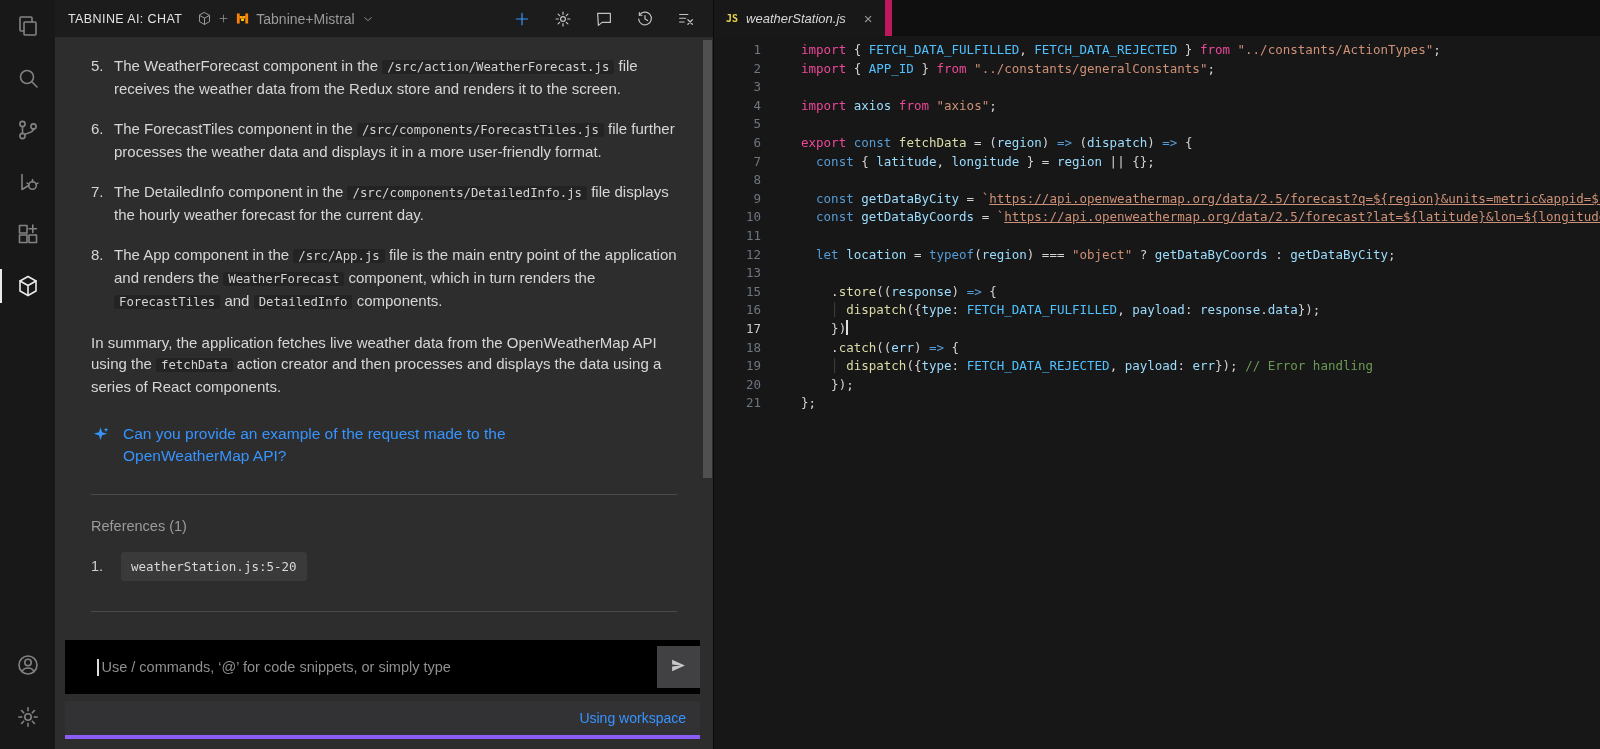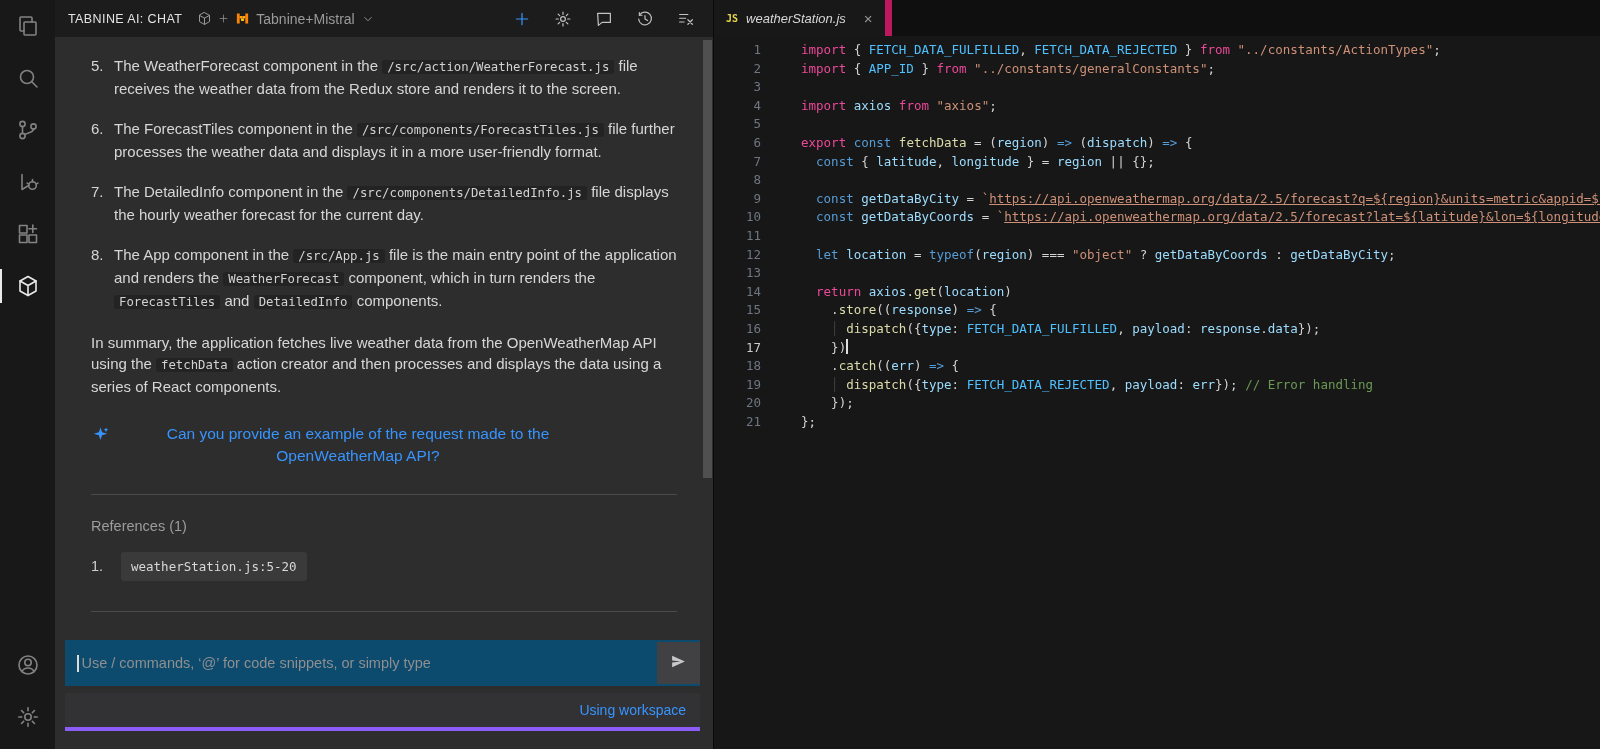--- a/index.html
+++ b/index.html
@@ -40,38 +40,38 @@
 
   .chat-body { flex:1; overflow:hidden; padding:18px 36px 0 36px;
                color:#d6d6d6; font-size:15px; line-height:21px; }
   .list-item { display:flex; margin-bottom:19px; }
   .li-num { width:23px; flex:none; color:#d6d6d6; }
   .li-text { flex:1; }
   .inline-code { background:#232323; border-radius:3px; padding:0 5px;
                  font-family:"DejaVu Sans Mono", monospace; font-size:12.3px;
                  color:#d2d2d2; white-space:nowrap; }
   .summary { margin-top:2px; }
-  .followup { display:flex; gap:13px; margin-top:26px; color:#3794ff; cursor:pointer;text-align:center; }
+  .followup { display:flex; gap:13px; margin-top:26px; color:#3794ff; cursor:pointer; }
   .fu-icon { width:19px; height:19px; flex:none; margin-top:2px; display:flex; }
   .fu-icon svg { width:19px; height:19px; }
   .fu-text { font-size:15.5px; line-height:22px; max-width:470px; }
   .divider { border-top:1px solid #4a4a4a; margin-top:27px; }
   .refs-title { color:#9c9c9c; font-size:14.5px; margin-top:21px; }
   .ref-row { display:flex; align-items:center; margin-top:15px; }
   .ref-num { width:30px; flex:none; color:#cfcfcf; font-size:14.5px; }
   .ref-chip { background:#3a3a3a; padding:4px 10px; border-radius:3px;
               font-family:"DejaVu Sans Mono", monospace; font-size:12.5px;
               color:#d8d8d8; cursor:pointer; }
   .divider2 { margin-top:30px; }
 
   .chat-scrollbar { position:absolute; right:1px; top:40px; width:9px; height:438px;
                     background:rgba(125,125,125,.45); cursor:grab; }
 
   .chat-bottom { height:109px; flex:none; padding:0 13px 0 10px; }
-  .input-row { height:46px; background:#0c4a6e; display:flex; align-items:center; }
+  .input-row { height:54px; background:#000000; display:flex; align-items:center;padding-left:20px; }
   .caret { width:1.5px; height:17px; background:#dcdcdc; margin-left:12px; flex:none; }
   .chat-input { flex:1; background:transparent; border:none; outline:none; color:#cfcfcf;
                 font-size:14.5px; padding-left:3px; font-family:"Liberation Sans", sans-serif; }
   .chat-input::placeholder { color:#8f8f8f; opacity:1; }
   .send-btn { width:43px; height:42px; background:#414144; border:none; display:flex;
               align-items:center; justify-content:center; color:#c8c8c8;
               cursor:pointer; margin-left:5px; flex:none; }
   .send-btn svg { width:17px; height:17px; }
   .workspace-row { height:38px; background:#323235; margin-top:7px; display:flex;
                    align-items:center; justify-content:flex-end; padding-right:14px;
@@ -310,21 +310,20 @@
         <div class="code-line"><span class="gutter">4</span><span class="line-content"><span class="tk-k">import</span><span class="tk-p"> </span><span class="tk-v">axios</span><span class="tk-p"> </span><span class="tk-k">from</span><span class="tk-p"> </span><span class="tk-s">"axios"</span><span class="tk-p">;</span></span></div>
         <div class="code-line"><span class="gutter">5</span><span class="line-content"></span></div>
         <div class="code-line"><span class="gutter">6</span><span class="line-content"><span class="tk-k">export</span><span class="tk-p"> </span><span class="tk-d">const</span><span class="tk-p"> </span><span class="tk-f">fetchData</span><span class="tk-p"> = (</span><span class="tk-v">region</span><span class="tk-p">) </span><span class="tk-d">=&gt;</span><span class="tk-p"> (</span><span class="tk-v">dispatch</span><span class="tk-p">) </span><span class="tk-d">=&gt;</span><span class="tk-p"> {</span></span></div>
         <div class="code-line"><span class="gutter">7</span><span class="line-content"><span class="tk-p">  </span><span class="tk-d">const</span><span class="tk-p"> { </span><span class="tk-v">latitude</span><span class="tk-p">, </span><span class="tk-v">longitude</span><span class="tk-p"> } = </span><span class="tk-v">region</span><span class="tk-p"> || {};</span></span></div>
         <div class="code-line"><span class="gutter">8</span><span class="line-content"></span></div>
         <div class="code-line"><span class="gutter">9</span><span class="line-content"><span class="tk-p">  </span><span class="tk-d">const</span><span class="tk-p"> </span><span class="tk-v">getDataByCity</span><span class="tk-p"> = </span><span class="tk-s">`</span><span class="tk-u">https://api.openweathermap.org/data/2.5/forecast?q=${region}&amp;units=metric&amp;appid=${APP_ID}</span></span></div>
         <div class="code-line"><span class="gutter">10</span><span class="line-content"><span class="tk-p">  </span><span class="tk-d">const</span><span class="tk-p"> </span><span class="tk-v">getDataByCoords</span><span class="tk-p"> = </span><span class="tk-s">`</span><span class="tk-u">https://api.openweathermap.org/data/2.5/forecast?lat=${latitude}&amp;lon=${longitude}&amp;units=metric&amp;appid=${APP_ID}</span></span></div>
         <div class="code-line"><span class="gutter">11</span><span class="line-content"></span></div>
         <div class="code-line"><span class="gutter">12</span><span class="line-content"><span class="tk-p">  </span><span class="tk-d">let</span><span class="tk-p"> </span><span class="tk-v">location</span><span class="tk-p"> = </span><span class="tk-d">typeof</span><span class="tk-p">(</span><span class="tk-v">region</span><span class="tk-p">) === </span><span class="tk-s">"object"</span><span class="tk-p"> ? </span><span class="tk-v">getDataByCoords</span><span class="tk-p"> : </span><span class="tk-v">getDataByCity</span><span class="tk-p">;</span></span></div>
         <div class="code-line"><span class="gutter">13</span><span class="line-content"></span></div>
-        <div class="code-line"><span class="gutter">14</span><span class="line-content"><span class="tk-p">  </span><span class="tk-k">return</span><span class="tk-p"> </span><span class="tk-v">axios</span><span class="tk-p">.</span><span class="tk-f">get</span><span class="tk-p">(</span><span class="tk-v">location</span><span class="tk-p">)</span></span></div>
         <div class="code-line"><span class="gutter">15</span><span class="line-content"><span class="tk-p">    .</span><span class="tk-f">store</span><span class="tk-p">((</span><span class="tk-v">response</span><span class="tk-p">) </span><span class="tk-d">=&gt;</span><span class="tk-p"> {</span></span></div>
         <div class="code-line"><span class="gutter">16</span><span class="line-content"><span class="tk-p">    </span><span class="tk-g">│</span><span class="tk-p"> </span><span class="tk-f">dispatch</span><span class="tk-p">({</span><span class="tk-v">type</span><span class="tk-p">: </span><span class="tk-c">FETCH_DATA_FULFILLED</span><span class="tk-p">, </span><span class="tk-v">payload</span><span class="tk-p">: </span><span class="tk-v">response</span><span class="tk-p">.</span><span class="tk-v">data</span><span class="tk-p">});</span></span></div>
         <div class="code-line active"><span class="gutter active">17</span><span class="line-content"><span class="tk-p">    })</span><span class="cursor"></span></span></div>
         <div class="code-line"><span class="gutter">18</span><span class="line-content"><span class="tk-p">    .</span><span class="tk-f">catch</span><span class="tk-p">((</span><span class="tk-v">err</span><span class="tk-p">) </span><span class="tk-d">=&gt;</span><span class="tk-p"> {</span></span></div>
         <div class="code-line"><span class="gutter">19</span><span class="line-content"><span class="tk-p">    </span><span class="tk-g">│</span><span class="tk-p"> </span><span class="tk-f">dispatch</span><span class="tk-p">({</span><span class="tk-v">type</span><span class="tk-p">: </span><span class="tk-c">FETCH_DATA_REJECTED</span><span class="tk-p">, </span><span class="tk-v">payload</span><span class="tk-p">: </span><span class="tk-v">err</span><span class="tk-p">}); </span><span class="tk-m">// Error handling</span></span></div>
         <div class="code-line"><span class="gutter">20</span><span class="line-content"><span class="tk-p">    });</span></span></div>
         <div class="code-line"><span class="gutter">21</span><span class="line-content"><span class="tk-p">};</span></span></div>
       </div>
   </section>
 

